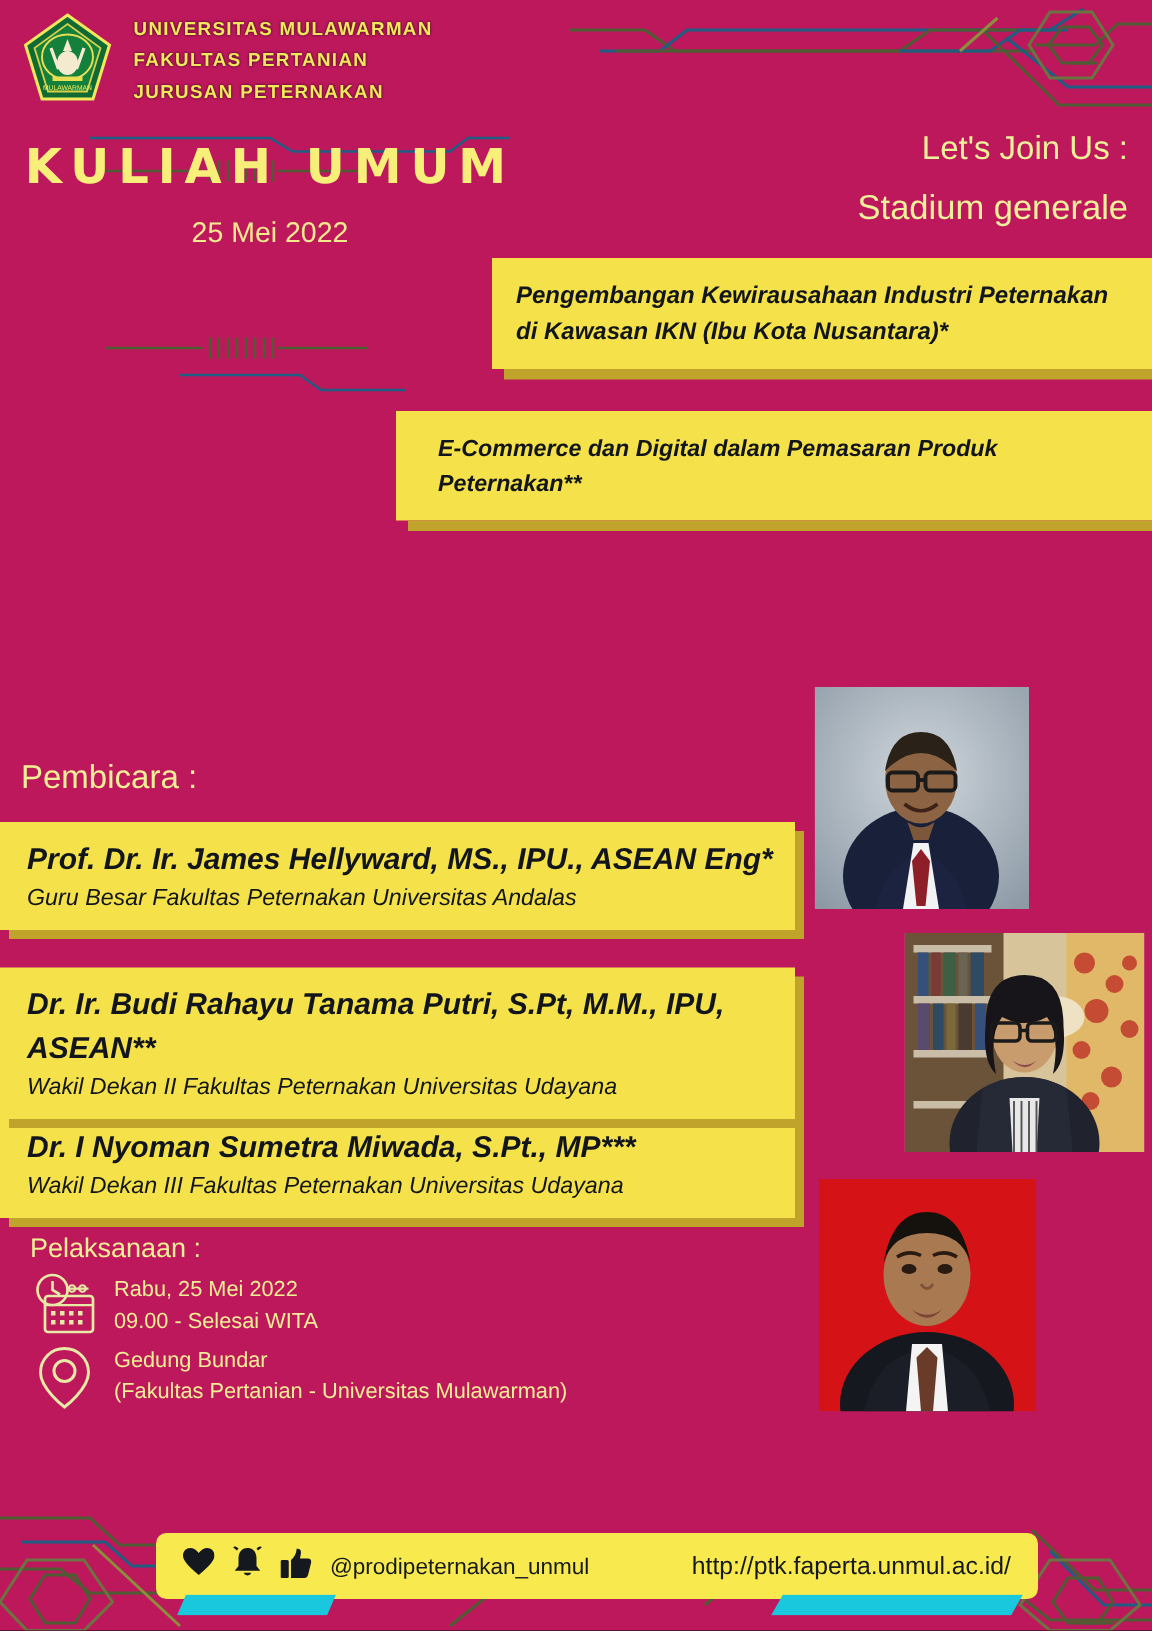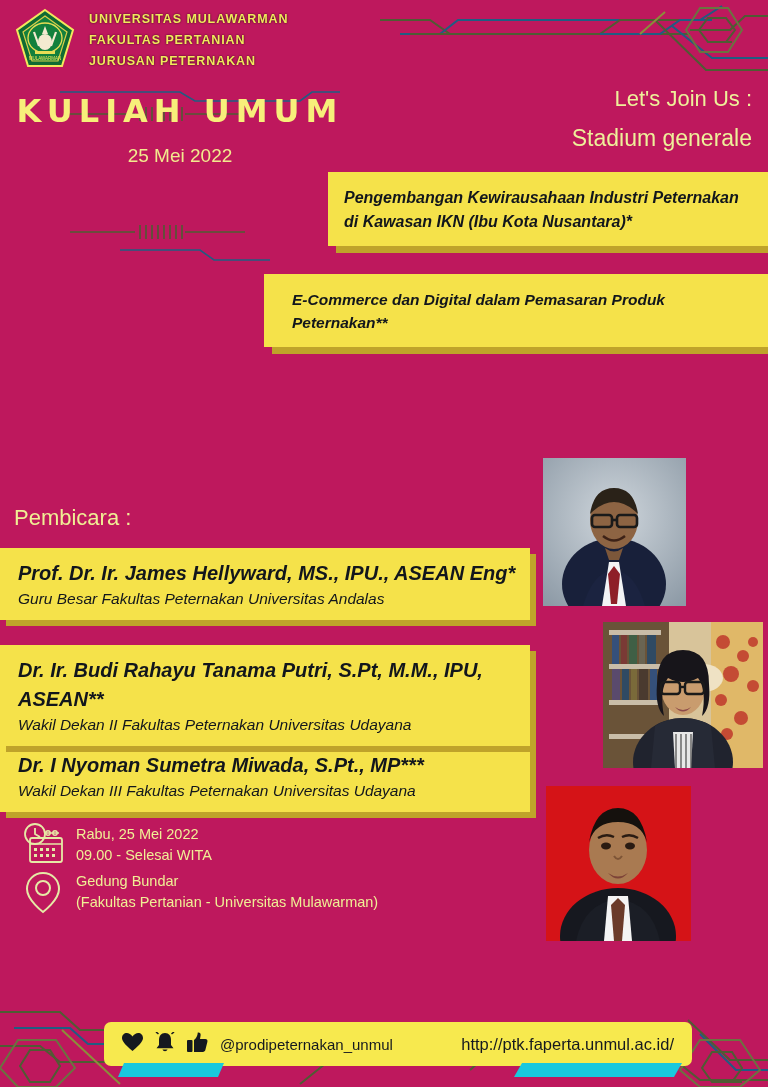--- a/index.html
+++ b/index.html
@@ -319,20 +319,21 @@
       <ellipse cx="60" cy="60" rx="5" ry="3.4" fill="#2a1b12"></ellipse>
       <ellipse cx="84" cy="60" rx="5" ry="3.4" fill="#2a1b12"></ellipse>
       <path d="M52 52 q8 -5 16 -1" stroke="#2a1b12" stroke-width="2.4" fill="none"></path>
       <path d="M76 51 q8 -4 16 1" stroke="#2a1b12" stroke-width="2.4" fill="none"></path>
       <path d="M62 87 q10 7 20 0 q-10 11 -20 0z" fill="#7d4337"></path>
       <path d="M68 70 q4 6 8 0" stroke="#7d5436" stroke-width="2" fill="none"></path>
     </svg>
   </div>
 
   <div id="pelaksanaan">
+    <div class="head">Pelaksanaan :</div>
 
     <div class="prow">
       <div class="picon">
         <svg width="44" height="42" viewBox="0 0 44 42">
           <circle cx="14" cy="12" r="10" fill="none" stroke="#e6eaa6" stroke-width="1.8"></circle>
           <path d="M14 6 v6 l5 3" stroke="#e6eaa6" stroke-width="1.8" fill="none"></path>
           <path d="M24 11 h14" stroke="#e6eaa6" stroke-width="1.5"></path>
           <circle cx="27" cy="11" r="2.2" fill="none" stroke="#e6eaa6" stroke-width="1.4"></circle>
           <circle cx="34" cy="11" r="2.2" fill="none" stroke="#e6eaa6" stroke-width="1.4"></circle>
           <rect x="9" y="16" width="32" height="24" rx="2" fill="none" stroke="#e6eaa6" stroke-width="1.8"></rect>

